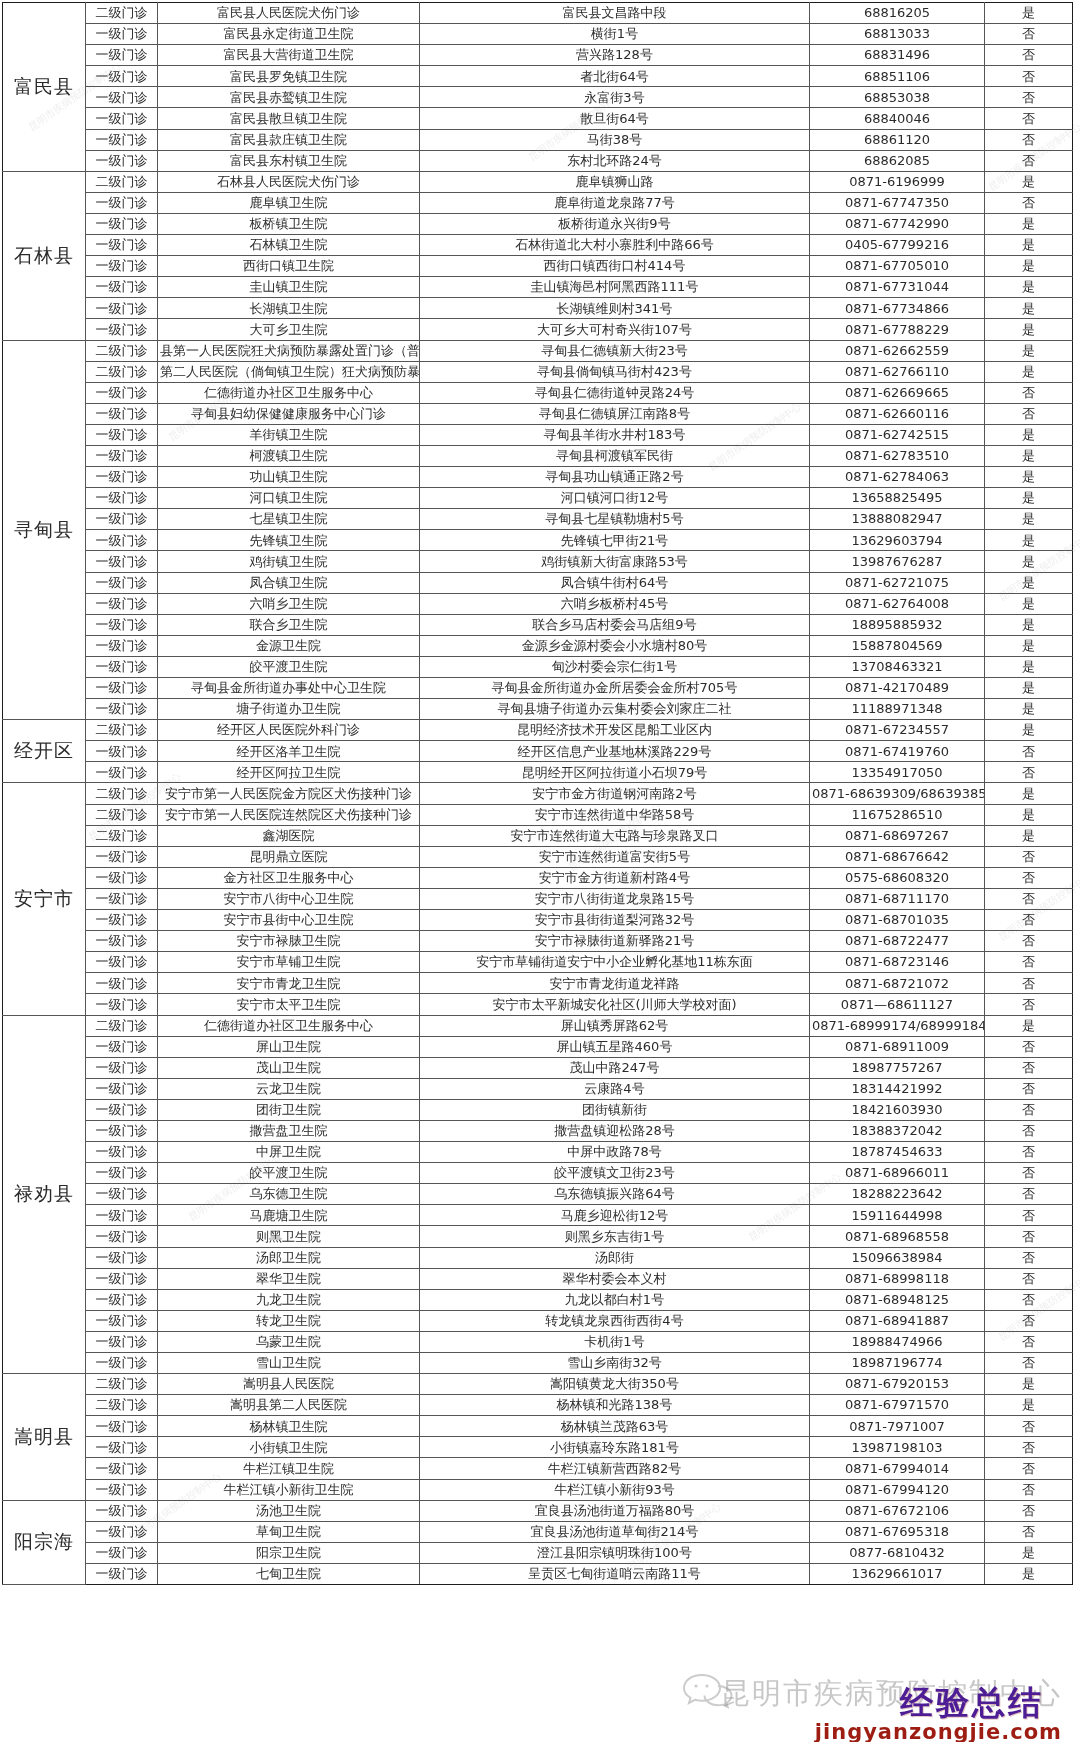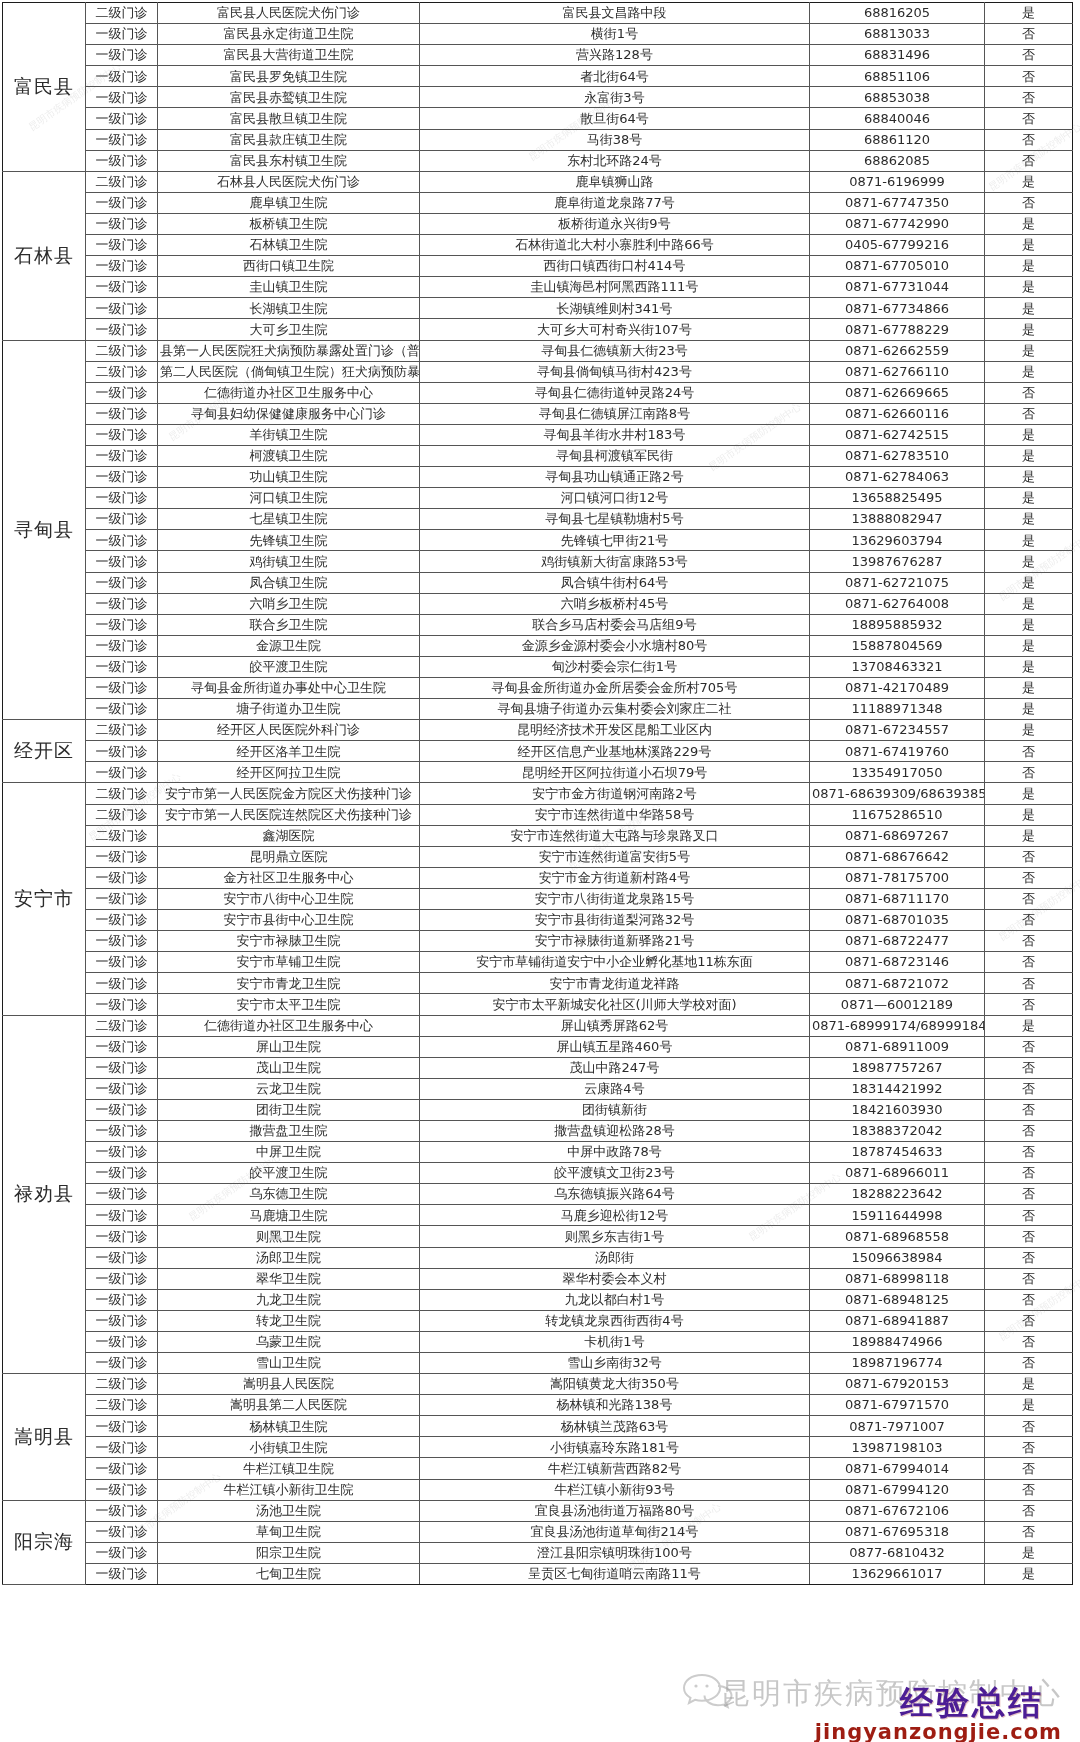--- a/index.html
+++ b/index.html
@@ -329,21 +329,21 @@
         <td>一级门诊</td>
         <td>昆明鼎立医院</td>
         <td>安宁市连然街道富安街5号</td>
         <td>0871-68676642</td>
         <td class="flag">否</td>
       </tr>
       <tr>
         <td>一级门诊</td>
         <td>金方社区卫生服务中心</td>
         <td>安宁市金方街道新村路4号</td>
-        <td>0871-78175700</td>
+        <td>0575-68608320</td>
         <td class="flag">否</td>
       </tr>
       <tr>
         <td>一级门诊</td>
         <td>安宁市八街中心卫生院</td>
         <td>安宁市八街街道龙泉路15号</td>
         <td>0871-68711170</td>
         <td class="flag">否</td>
       </tr>
       <tr>
@@ -371,21 +371,21 @@
         <td>一级门诊</td>
         <td>安宁市青龙卫生院</td>
         <td>安宁市青龙街道龙祥路</td>
         <td>0871-68721072</td>
         <td class="flag">否</td>
       </tr>
       <tr>
         <td>一级门诊</td>
         <td>安宁市太平卫生院</td>
         <td>安宁市太平新城安化社区(川师大学校对面)</td>
-        <td>0871—60012189</td>
+        <td>0871—68611127</td>
         <td class="flag">否</td>
       </tr>
       <tr class="sec-start">
         <td class="county" rowspan="17">禄劝县</td>
         <td>二级门诊</td>
         <td>仁德街道办社区卫生服务中心</td>
         <td>屏山镇秀屏路62号</td>
         <td>0871-68999174/68999184</td>
         <td class="flag">是</td>
       </tr>

